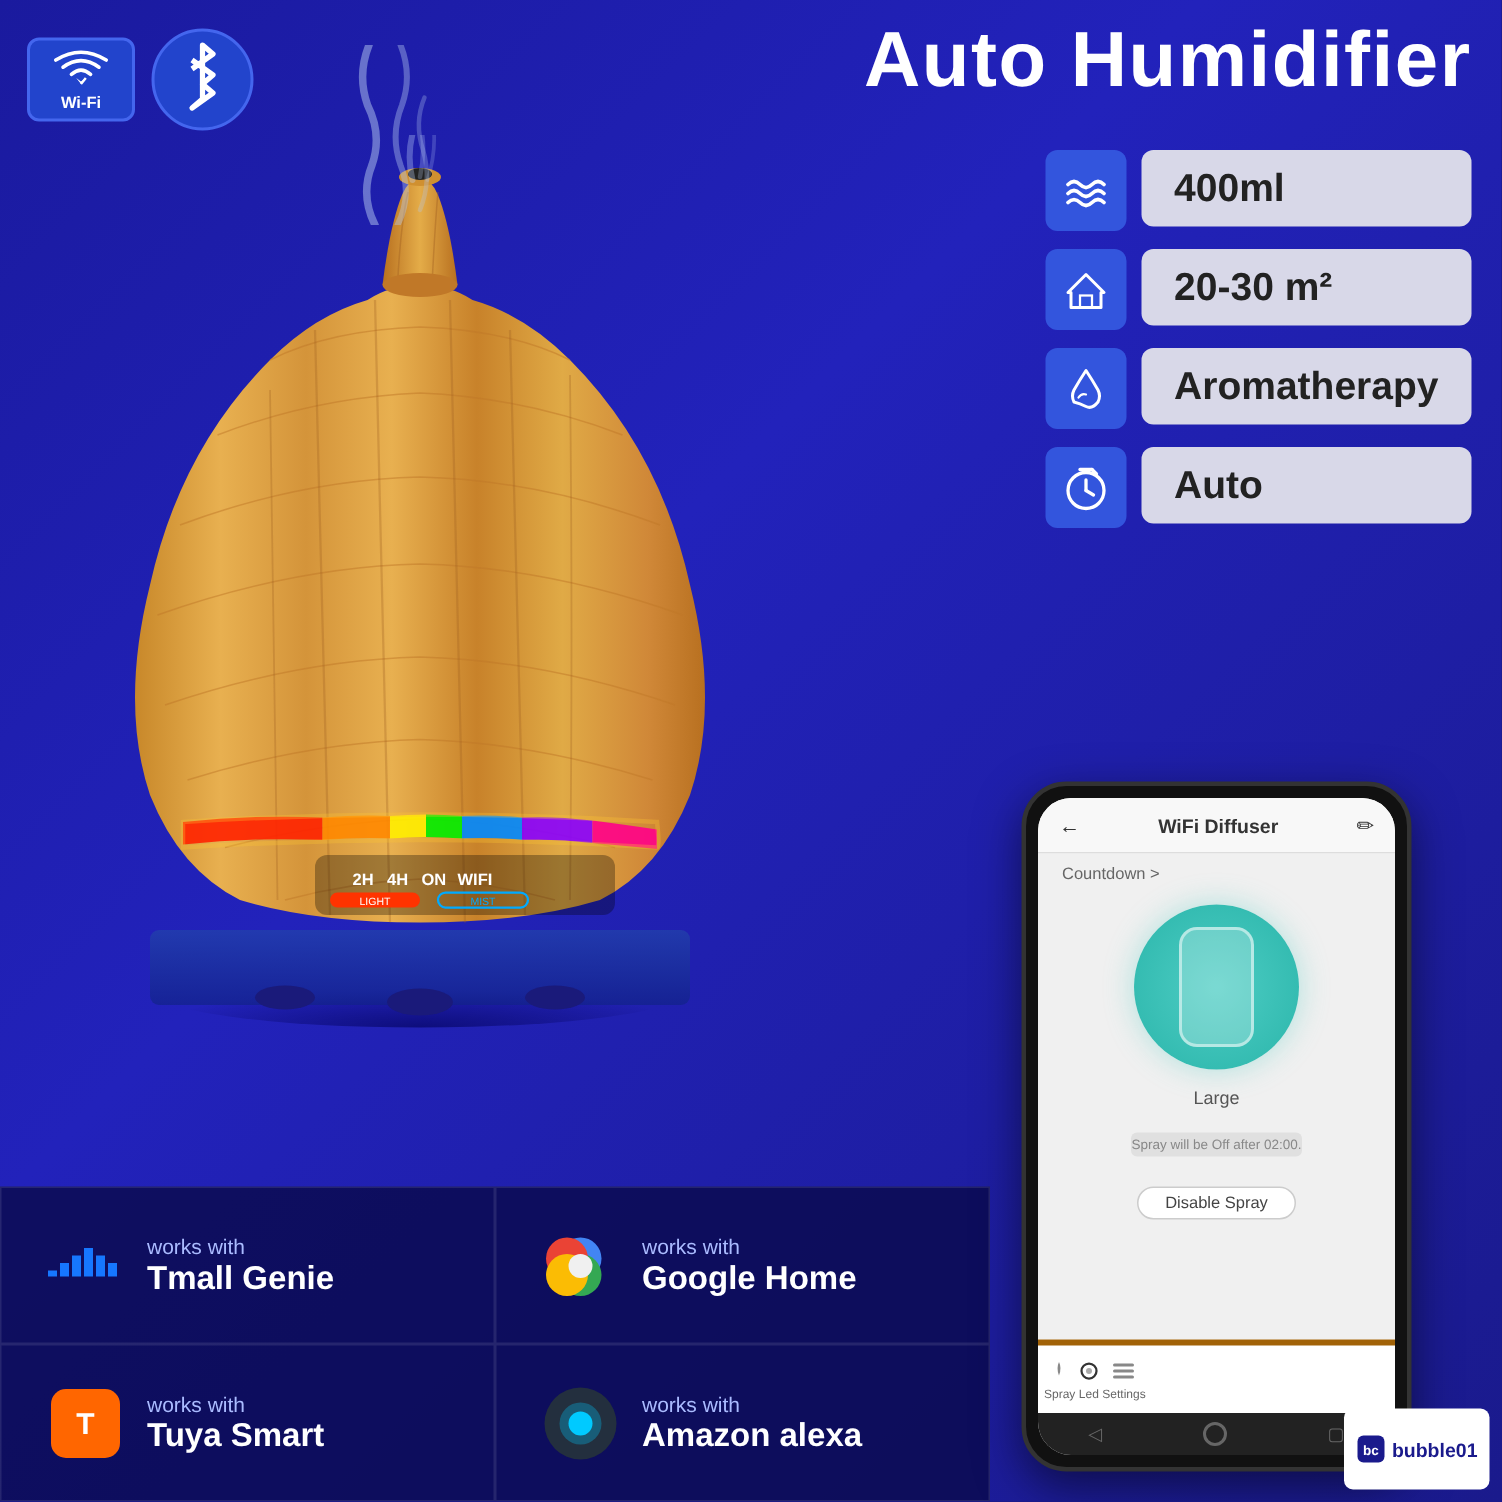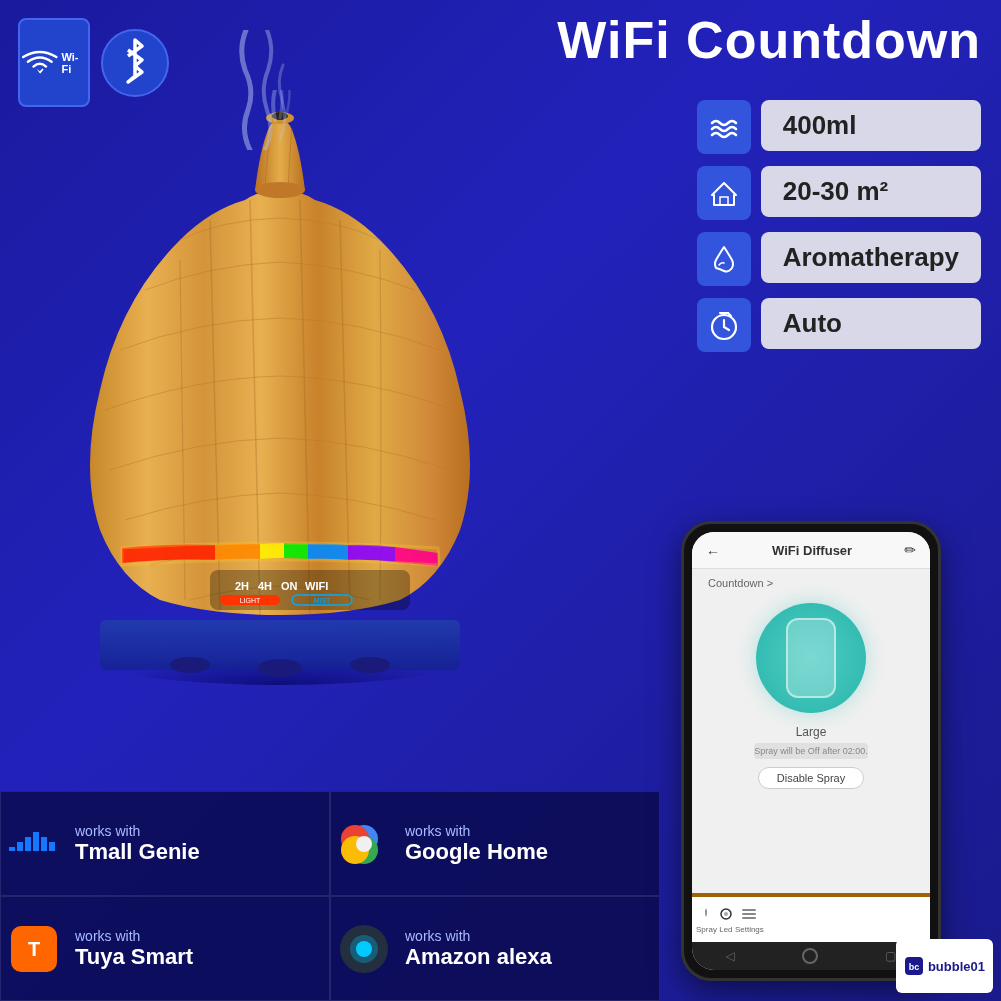--- a/index.html
+++ b/index.html
@@ -26,23 +26,23 @@
       display: flex;
       align-items: center;
       gap: 10px;
     }
 
     .wifi-box {
       background: #2244cc;
       border: 2px solid #4466ee;
       border-radius: 8px;
       width: 72px;
-      height: 89px;
-      display: flex;
-      flex-direction: row;
+      height: 56px;
+      display: flex;
+      flex-direction: column;
       align-items: center;
       justify-content: center;
       gap: 2px;
     }
 
     .wifi-icon-svg {
       width: 40px;
       height: 30px;
     }
 
@@ -144,21 +144,21 @@
       display: grid;
       grid-template-columns: 1fr 1fr;
       grid-template-rows: 1fr 1fr;
       gap: 0;
     }
 
     .compat-item {
       display: flex;
       align-items: center;
       gap: 14px;
-      padding: 16px 6px;
+      padding: 16px 29px;
       border: 1px solid rgba(255,255,255,0.1);
     }
 
     .compat-icon {
       width: 54px;
       height: 54px;
       flex-shrink: 0;
     }
 
     .compat-text {
@@ -268,21 +268,21 @@
       color: #555;
       margin-top: 6px;
     }
 
     .phone-countdown-msg {
       font-size: 9px;
       color: #888;
       background: #e0e0e0;
       border-radius: 4px;
       padding: 3px 0;
-      margin: 4px 0;
+      margin: 16px 0;
     }
 
     .phone-disable-btn {
       background: #fff;
       border: 1px solid #ccc;
       border-radius: 14px;
       padding: 4px 18px;
       font-size: 11px;
       color: #444;
       margin-top: 4px;
@@ -367,21 +367,21 @@
     <span class="wifi-label">Wi-Fi</span>
   </div>
   <svg class="bt-icon" viewBox="0 0 70 70">
     <circle cx="35" cy="35" r="33" fill="#2244cc" stroke="#4466ee" stroke-width="2"></circle>
     <path d="M28 22 L42 32 L35 38 L35 12 L42 18 L28 28" stroke="white" stroke-width="3.5" fill="none" stroke-linejoin="round"></path>
     <path d="M35 38 L42 44 L28 54 L35 48 L35 38" stroke="white" stroke-width="3.5" fill="none" stroke-linejoin="round"></path>
   </svg>
 </div>
 
 <div class="title">
-  <span>WiFi Countdown</span>
+  <span>Auto Humidifier</span>
 </div>
 
 <div class="features">
 
   <div class="feature-item">
     <div class="feature-icon-box">
       <svg viewBox="0 0 32 32">
         <path d="M4 12 Q8 8 12 12 Q16 16 20 12 Q24 8 28 12" stroke="white" stroke-width="2.5" fill="none" stroke-linecap="round"></path>
         <path d="M4 18 Q8 14 12 18 Q16 22 20 18 Q24 14 28 18" stroke="white" stroke-width="2.5" fill="none" stroke-linecap="round"></path>
         <path d="M4 24 Q8 20 12 24 Q16 28 20 24 Q24 20 28 24" stroke="white" stroke-width="2.5" fill="none" stroke-linecap="round"></path>

